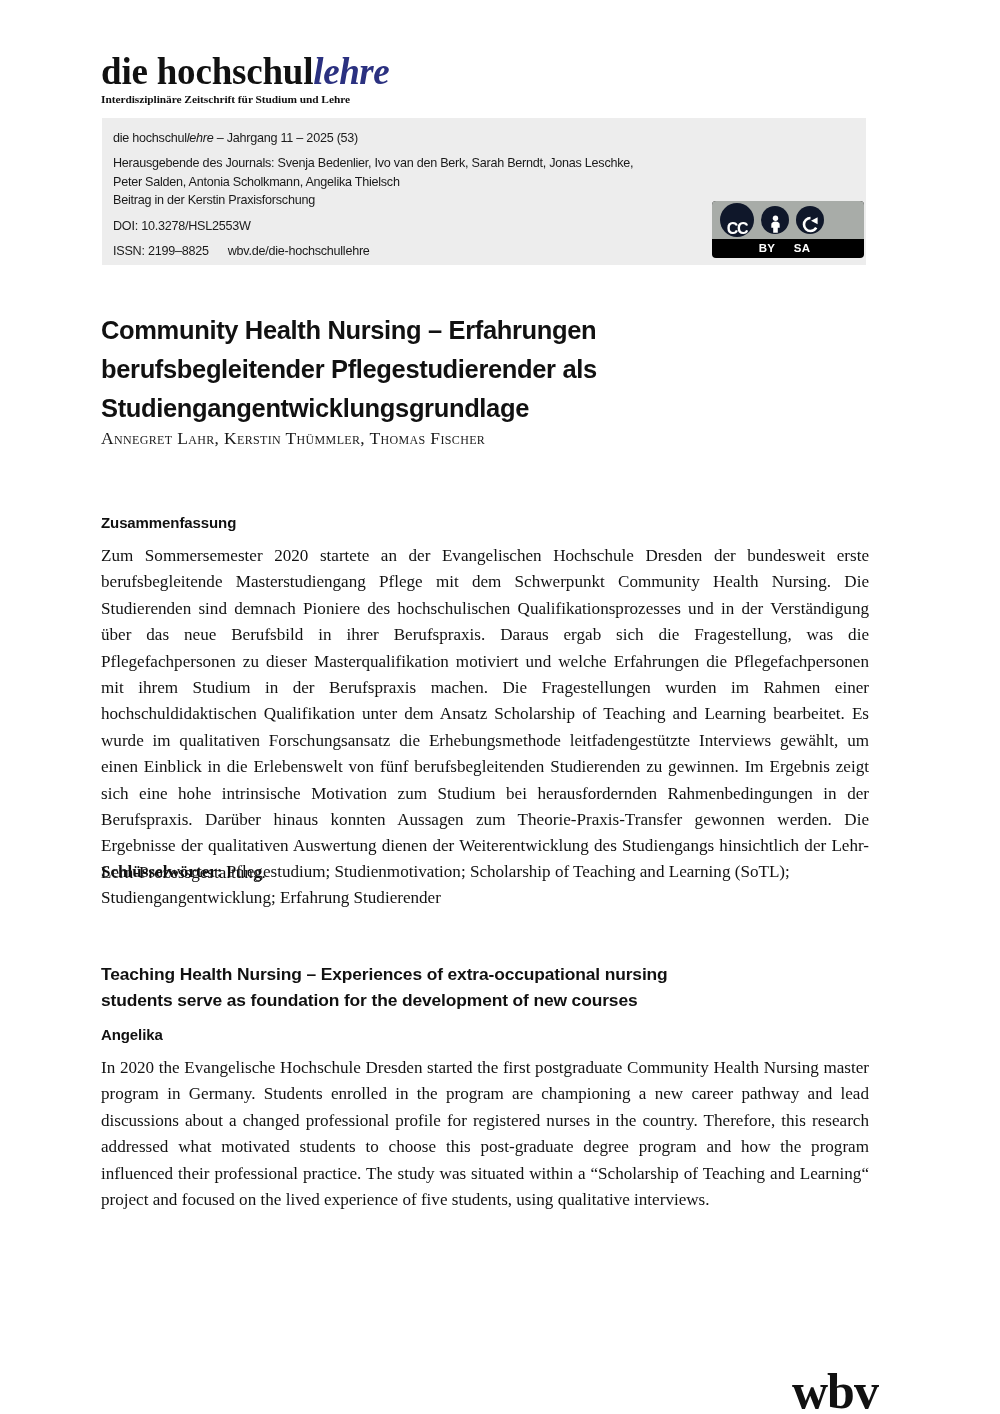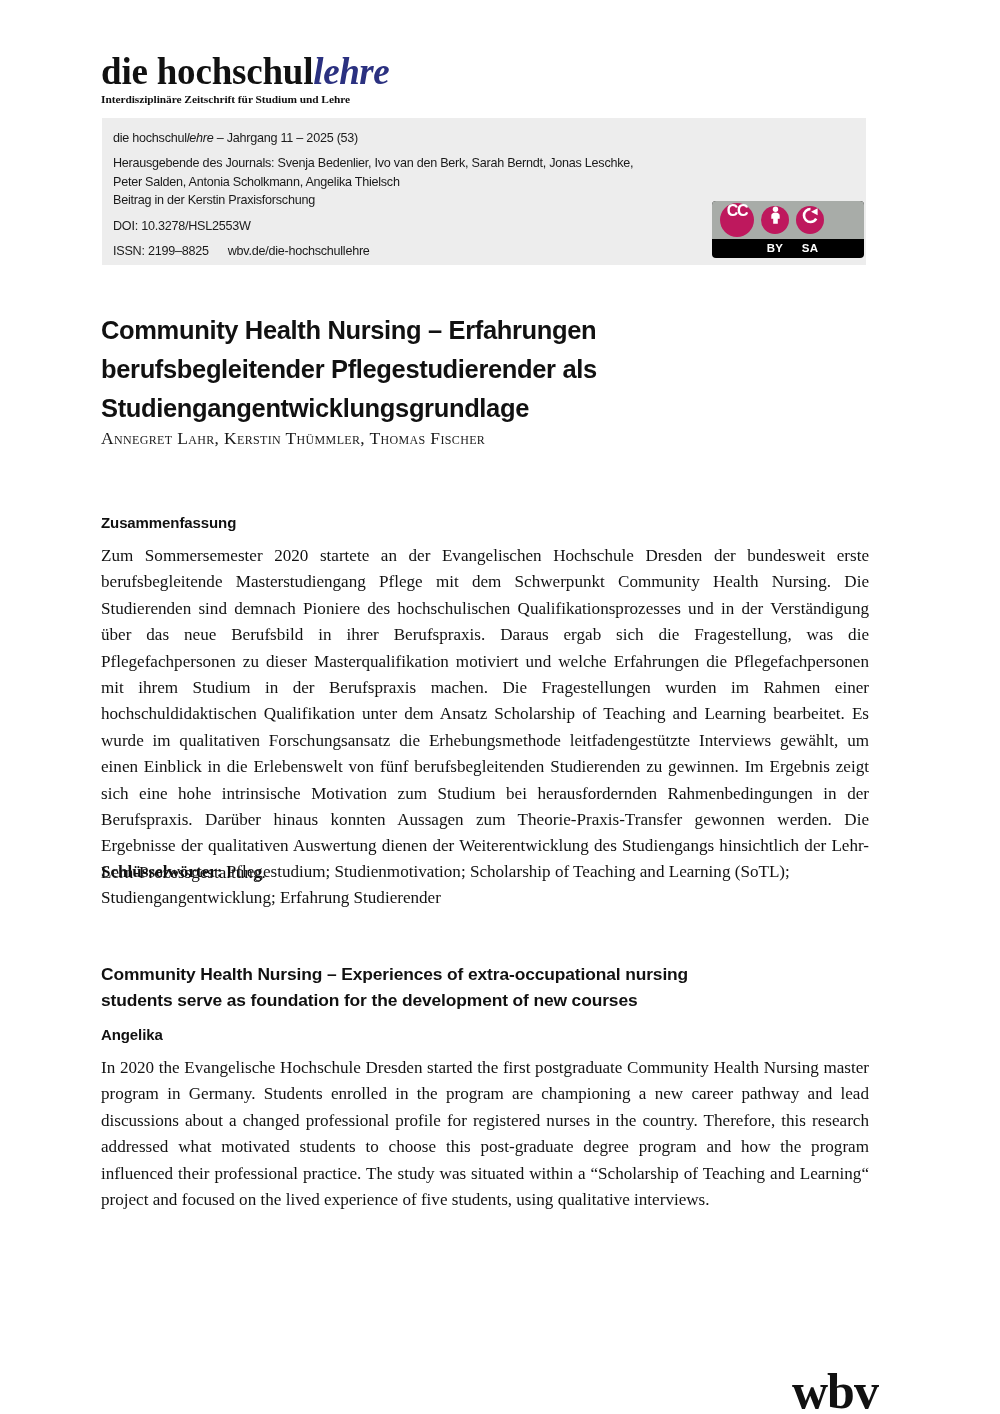--- a/index.html
+++ b/index.html
@@ -111,44 +111,43 @@
     width: 152px; height: 38px;
     display: flex;
     align-items: center;
     gap: 7px;
     padding-left: 8px;
     box-sizing: border-box;
   }
   .cc-circle {
     width: 34px; height: 34px;
     border-radius: 50%;
-    background: #be185d;
+    background: #0f172a;
     display: flex;
-    align-items: flex-start;
+    align-items: flex-end;
     justify-content: center;
     position: relative;
     flex: 0 0 auto;
   }
   .cc-circle.small { width: 28px; height: 28px; }
   .cc-circle .cc-text {
     color: #ffffff;
     font-family: "Liberation Sans", sans-serif;
     font-weight: bold;
     font-size: 16px;
     letter-spacing: -1.2px;
     line-height: 1;
   }
   .cc-labels {
     position: absolute;
     left: 0; top: 38px;
     width: 152px; height: 19px;
     display: flex;
     align-items: center;
     box-sizing: border-box;
-    padding-left: 8px;
     gap: 7px;
   }
   .cc-lab-spacer { width: 34px; flex: 0 0 auto; }
   .cc-lab {
     width: 28px;
     flex: 0 0 auto;
     text-align: center;
     color: #ffffff;
     font-family: "Liberation Sans", sans-serif;
     font-weight: bold;
@@ -314,21 +313,21 @@
   <div class="authors">Annegret Lahr, Kerstin Thümmler, Thomas Fischer</div>
 
   <div class="sec-head de">Zusammenfassung</div>
   <div class="body-text abstract-de">Zum Sommersemester 2020 startete an der Evangelischen Hochschule Dresden der bundesweit erste berufsbegleitende Masterstudiengang Pflege mit dem Schwerpunkt Community Health Nursing. Die Studierenden sind demnach Pioniere des hochschulischen Qualifikationsprozesses und in der Verständigung über das neue Berufsbild in ihrer Berufspraxis. Daraus ergab sich die Fragestellung, was die Pflegefachpersonen zu dieser Masterqualifikation motiviert und welche Erfahrungen die Pflegefachpersonen mit ihrem Studium in der Berufspraxis machen. Die Fragestellungen wurden im Rahmen einer hochschuldidaktischen Qualifikation unter dem Ansatz Scholarship of Teaching and Learning bearbeitet. Es wurde im qualitativen Forschungsansatz die Erhebungsmethode leitfadengestützte Interviews gewählt, um einen Einblick in die Erlebenswelt von fünf berufsbegleitenden Studierenden zu gewinnen. Im Ergebnis zeigt sich eine hohe intrinsische Motivation zum Studium bei herausfordernden Rahmenbedingungen in der Berufspraxis. Darüber hinaus konnten Aussagen zum Theorie-Praxis-Transfer gewonnen werden. Die Ergebnisse der qualitativen Auswertung dienen der Weiterentwicklung des Studiengangs hinsichtlich der Lehr-Lern-Prozessgestaltung.</div>
 
   <div class="body-text keywords">
     <b>Schlüsselwörter:</b><span> Pflegestudium; Studienmotivation; Scholarship of Teaching and Learning (SoTL); Studiengangentwicklung; Erfahrung Studierender</span>
   </div>
 
   <h2 class="title-en">
-    <span>Community Health Nursing – Experiences of extra-occupational nursing</span><br>
+    <span>Teaching Health Nursing – Experiences of extra-occupational nursing</span><br>
     <span>students serve as foundation for the development of new courses</span>
   </h2>
 
   <div class="sec-head en">Angelika</div>
   <div class="body-text abstract-en">In 2020 the Evangelische Hochschule Dresden started the first postgraduate Community Health Nursing master program in Germany. Students enrolled in the program are championing a new career pathway and lead discussions about a changed professional profile for registered nurses in the country. Therefore, this research addressed what motivated students to choose this post-graduate degree program and how the program influenced their professional practice. The study was situated within a “Scholarship of Teaching and Learning“ project and focused on the lived experience of five students, using qualitative interviews.</div>
 
   <div class="wbv-logo">wbv</div>
 
 </div>
 

